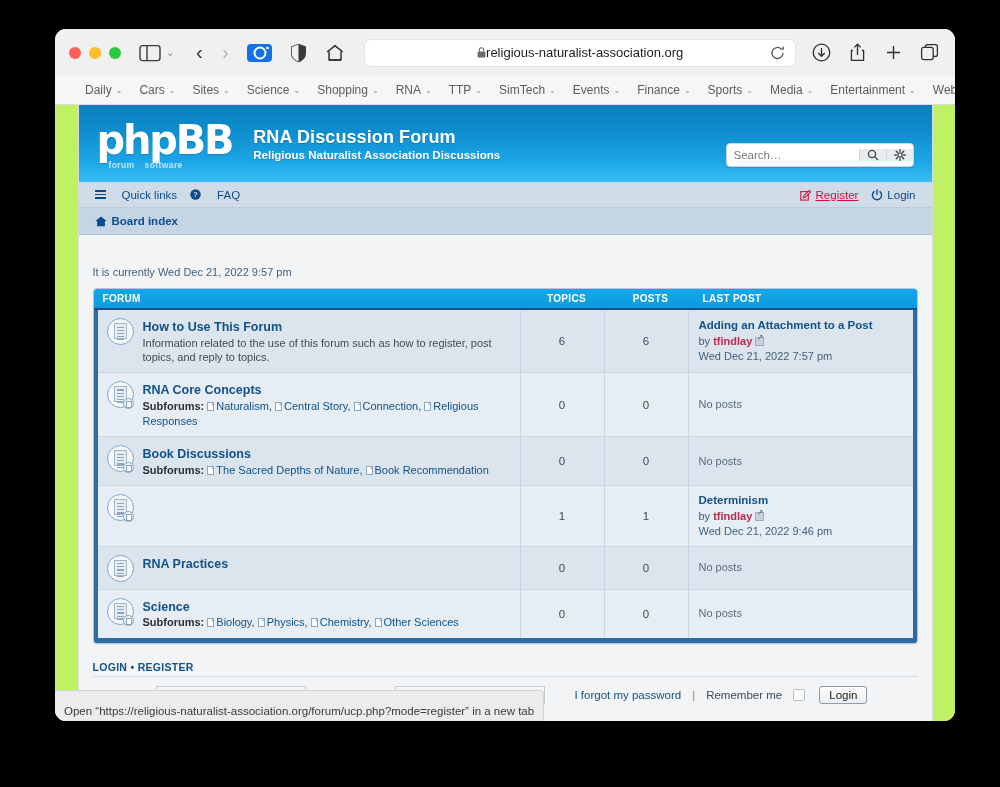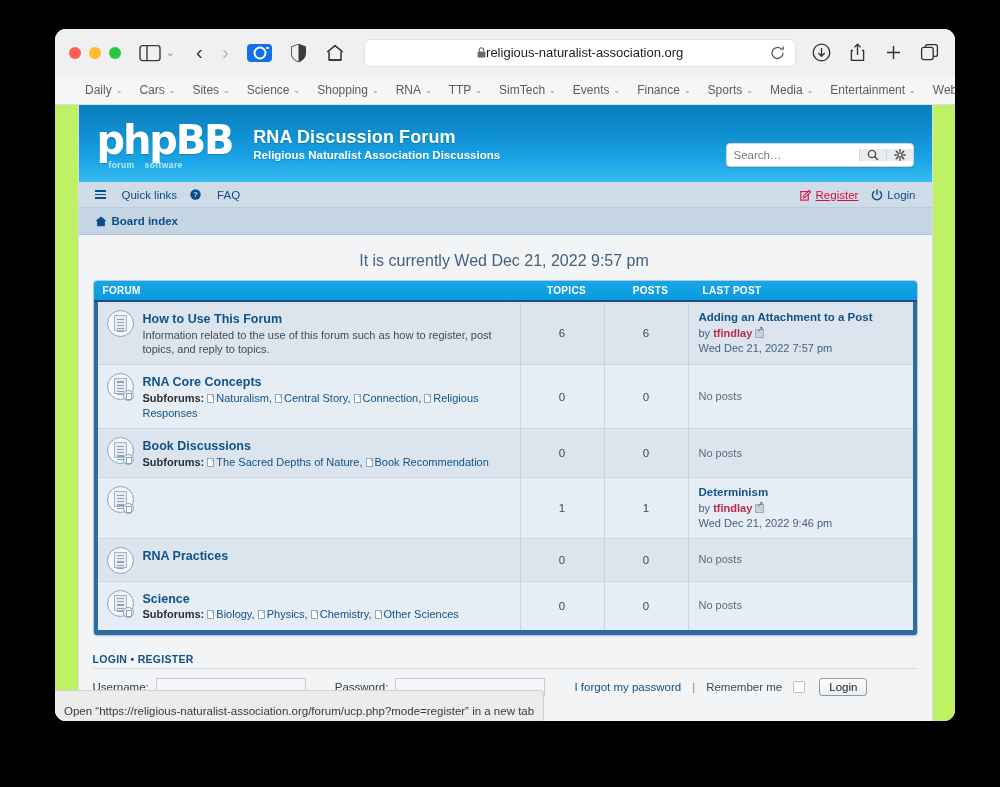--- a/index.html
+++ b/index.html
@@ -222,24 +222,24 @@
   }
   .nav-item { display: flex; align-items: center; gap: 16px; margin-right: 13px; color: #0a4c8c; }
   .nav-right { position: absolute; right: 16px; display: flex; align-items: flex-end; gap: 13px; }
   .reg-link { color: #d31141; font-weight: normal; text-decoration: underline; display: flex; align-items: center; gap: 4px; }
   .login-link { color: #0a4c8c; display: flex; align-items: center; gap: 4px; }
   .home-b { display:flex; align-items:center; gap:5px; font-weight: bold; color:#0a4c8c; }
   .hamburger { display: inline-flex; flex-direction: column; gap: 2px; }
   .hamburger i { width: 11px; height: 1.6px; background: #0a4c8c; display: block; }
 
   .time-row {
-    text-align: center;
-    font-size: 16px;
+    text-align: left;
+    font-size: 11px;
     color: #43617e;
-    padding: 17px 2px 10px 0;
+    padding: 31px 2px 10px 0;
   }
 
   
   .fl-table {
     border: 1px solid #b5c7d8;
     border-radius: 4px;
     overflow: hidden;
     background: #fff;
     box-shadow: 0 1px 2px rgba(0,0,0,.07);
   }

